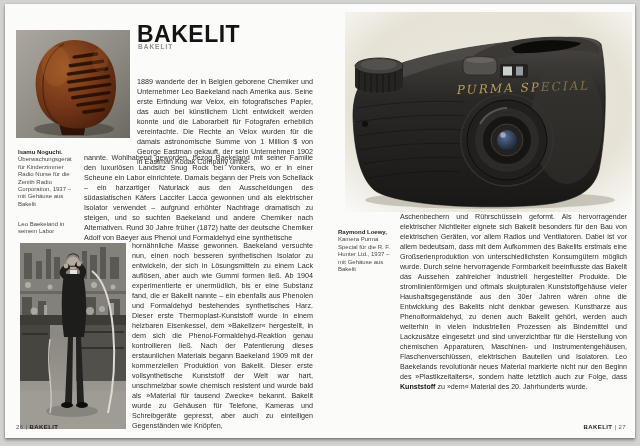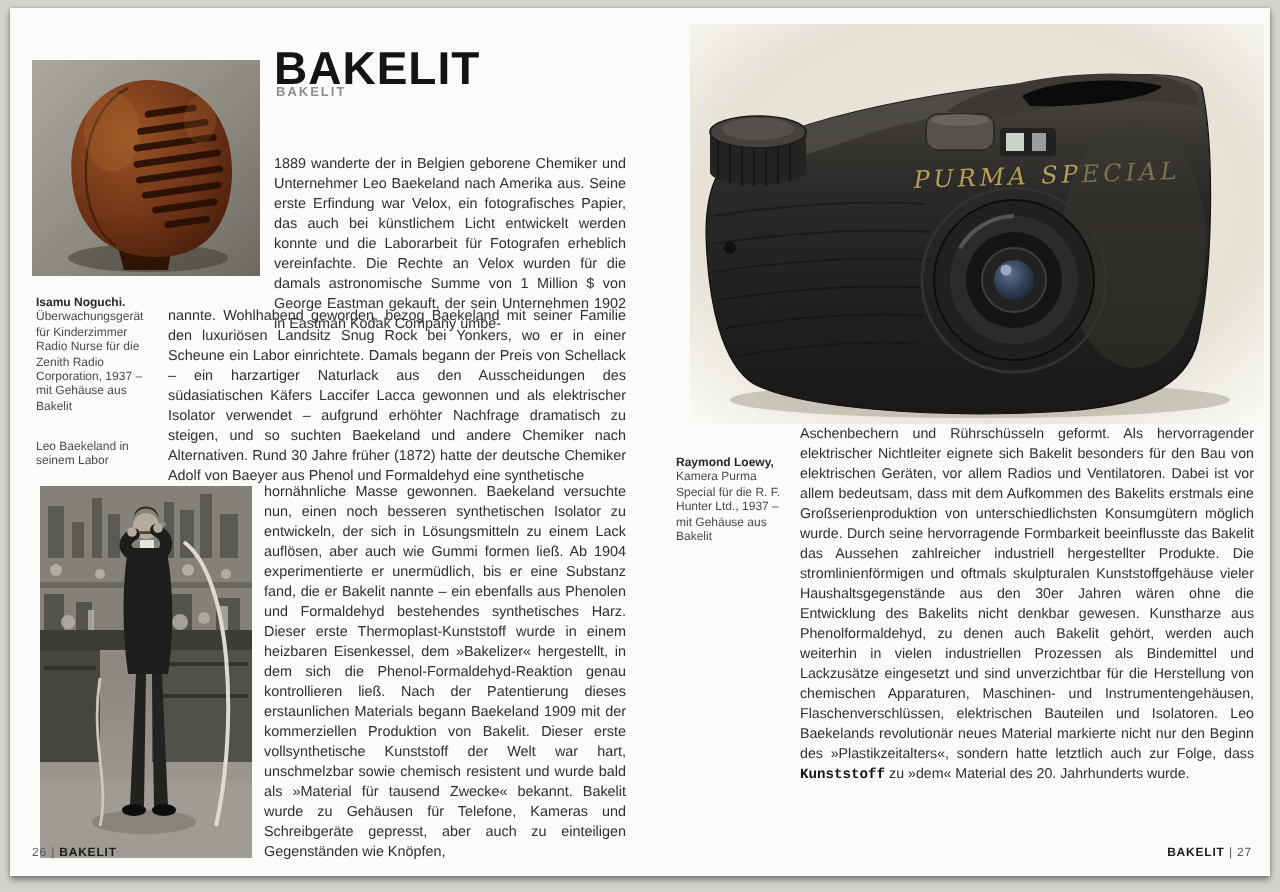--- a/index.html
+++ b/index.html
@@ -16,21 +16,21 @@
   .abs { position:absolute; }
   .title {
     font-size:23px; font-weight:bold; letter-spacing:.5px; color:#141414;
   }
   .subtitle {
     font-size:6.5px; font-weight:bold; letter-spacing:1px; color:#8e8e8c;
   }
   .body-text {
     font-size:7.2px; line-height:10px; color:#2f2f2e; text-align:justify;
   }
-  .body-text b { color:#151515;font-family:Liberation Mono, monospace; }
+  .body-text b { color:#151515; }
   .caption {
     font-size:6px; line-height:7.4px; color:#4a4a48; text-align:left;
   }
   .caption .cap-name { font-weight:bold; color:#262624; }
   .footer {
     font-size:6px; letter-spacing:.4px; color:#555;
   }
   .footer .pg-label { font-weight:bold; color:#1c1c1c; }
   .photo { overflow:hidden; }
   svg { display:block; }

